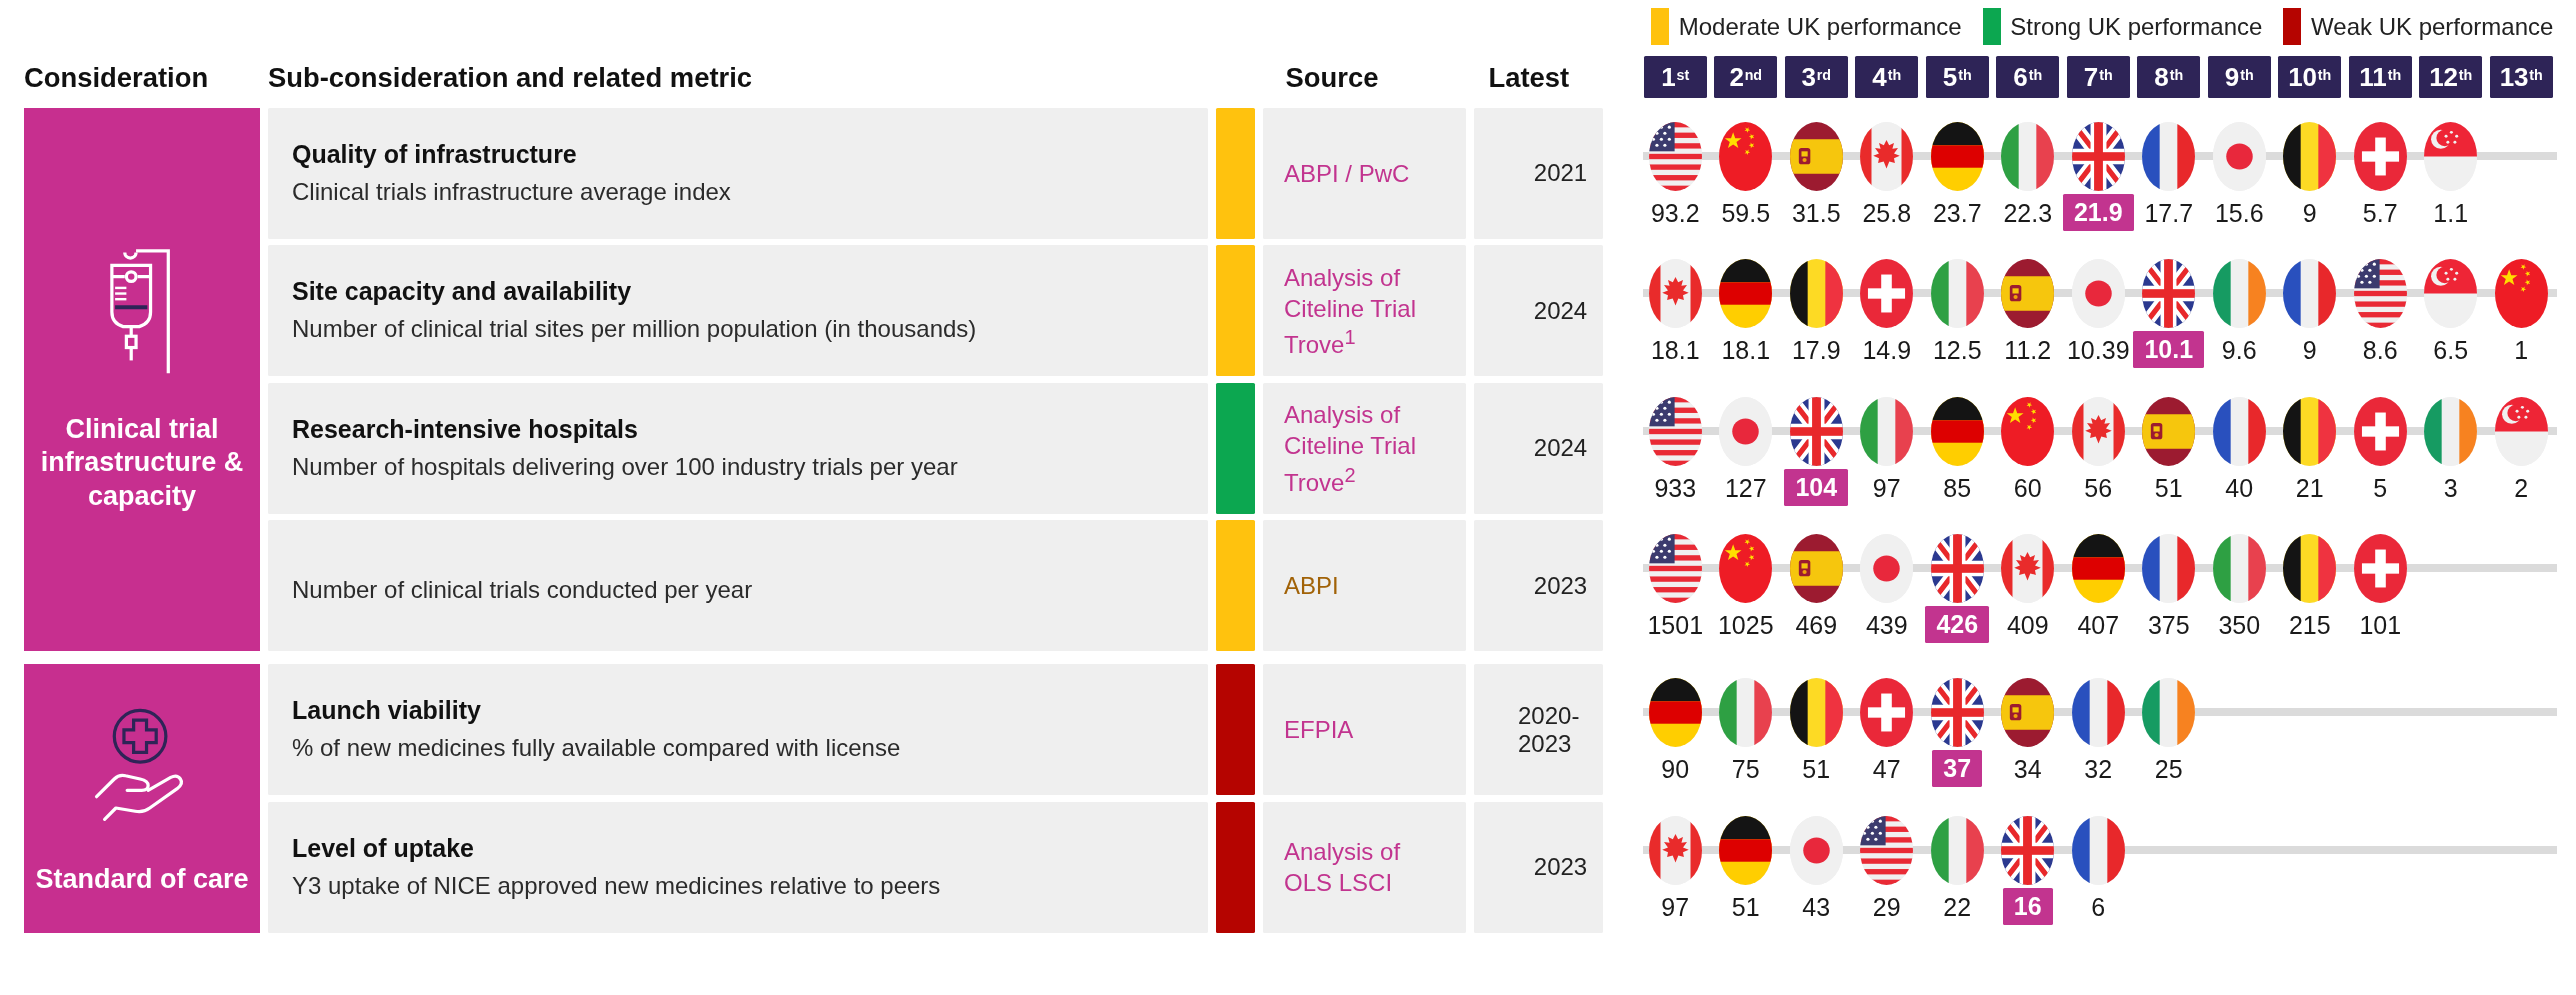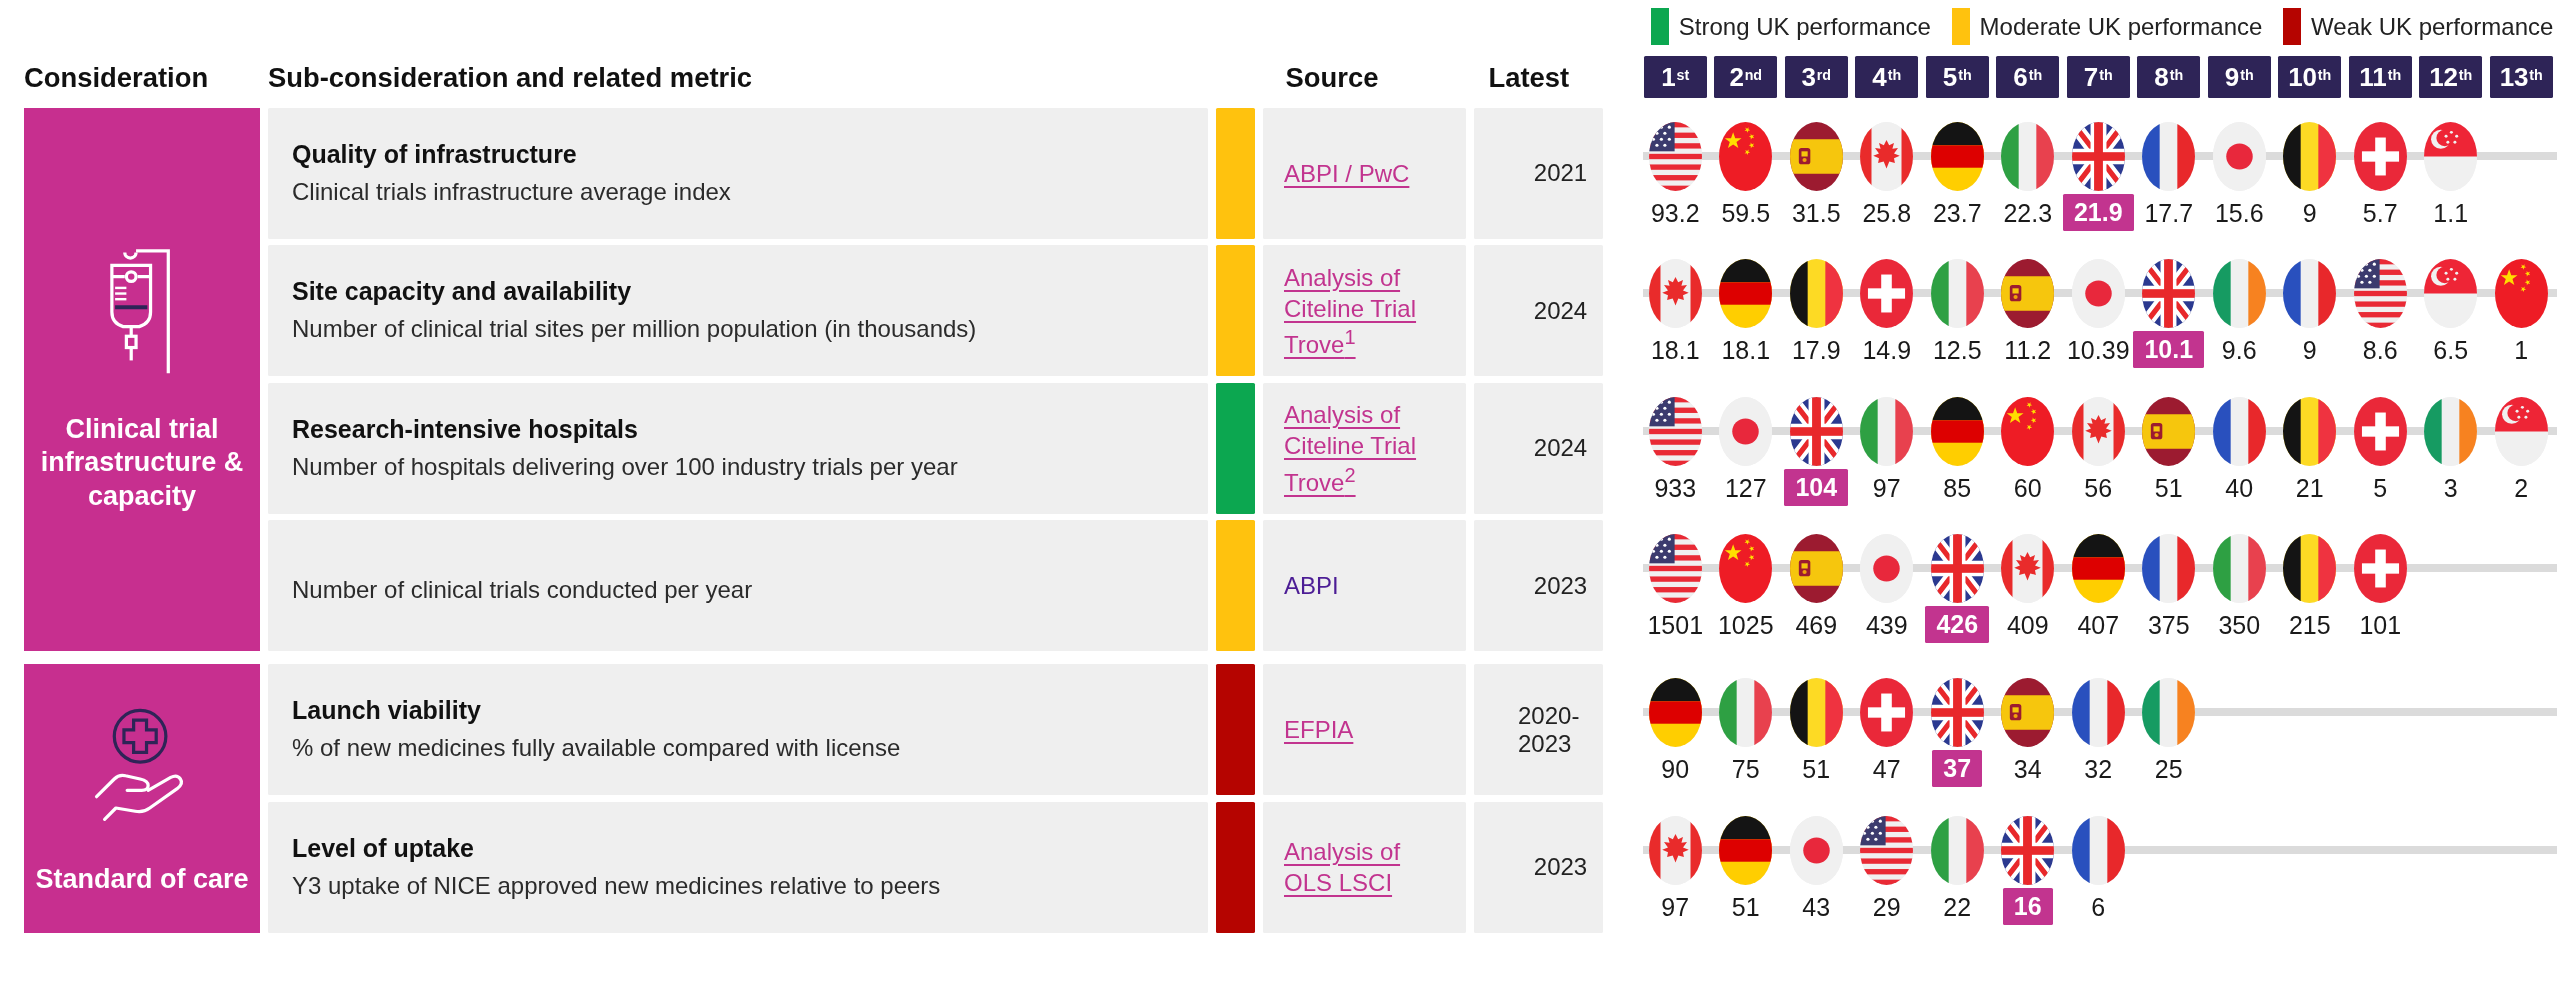--- a/index.html
+++ b/index.html
@@ -42,48 +42,48 @@
   .consideration-label { font-size:27px; font-weight:bold; line-height:1.25; }
   .rows { flex:1 1 auto; display:flex; flex-direction:column; gap:6.5px; min-width:0; }
   .row { height:131px; display:flex; }
 
   .cell { background:#EFEFEF; border-radius:1.6px; }
   .metric-cell { display:flex; flex-direction:column; justify-content:center; padding:8px 24px; }
   .metric-title { font-size:25px; font-weight:bold; color:#111; }
   .metric-desc { font-size:24px; color:#2b2b2b; margin-top:8px; line-height:1.26; max-width:726px; }
   .indicator { border-radius:1.6px; }
   .source-cell { display:flex; align-items:center; padding:8px 21px; font-size:24px; line-height:1.3; }
-  .source-link { color:#C2348F; text-decoration:underline; text-underline-offset:4px; cursor:pointer; }
-  .source-plain { color:#4c1d95; }
+  .source-link { color:#C2348F; text-underline-offset:4px; cursor:pointer; }
+  .source-plain { color:#a16207; }
   .latest-cell { display:flex; align-items:center; justify-content:center; font-size:24px; color:#222;padding-left:44px; }
 
   
   .ranks-cell { position:relative; }
   .track-line { position:absolute; left:3.2px; right:0; top:44px; height:8px; background:#DBDBDB; }
   .rank-cols { position:relative; display:flex; height:100%; }
   .rank-col { width:calc(100%/13); flex:none; display:flex; flex-direction:column; align-items:center; }
   .flag { width:53px; height:69px; border-radius:50%; overflow:hidden; margin-top:13.7px; flex:none;
           background:#F0F0F0; position:relative; z-index:1; }
   .flag svg { display:block; width:100%; height:100%; }
   .rank-val { margin-top:8px; font-size:25px; color:#1a1a1a; white-space:nowrap; }
   .rank-val.uk { background:#C2348F; color:#fff; font-weight:bold; padding:4px 11.3px; border-radius:1.6px; margin-top:3.2px; }
 </style>
 </head>
 <body>
 
 <div class="page">
 
   <div class="legend" id="legend">
       <div class="legend-item">
+        <span class="legend-swatch" style="background: rgb(255, 194, 14);"></span>
+        <span class="legend-label">Moderate UK performance</span>
+      </div>
+      <div class="legend-item">
         <span class="legend-swatch" style="background: rgb(12, 167, 80);"></span>
         <span class="legend-label">Strong UK performance</span>
-      </div>
-      <div class="legend-item">
-        <span class="legend-swatch" style="background: rgb(255, 194, 14);"></span>
-        <span class="legend-label">Moderate UK performance</span>
       </div>
       <div class="legend-item">
         <span class="legend-swatch" style="background: rgb(181, 4, 0);"></span>
         <span class="legend-label">Weak UK performance</span>
       </div>
     </div>
 
   <div class="thead">
     <div class="col-consideration th">Consideration</div>
     <div class="gap10"></div>

